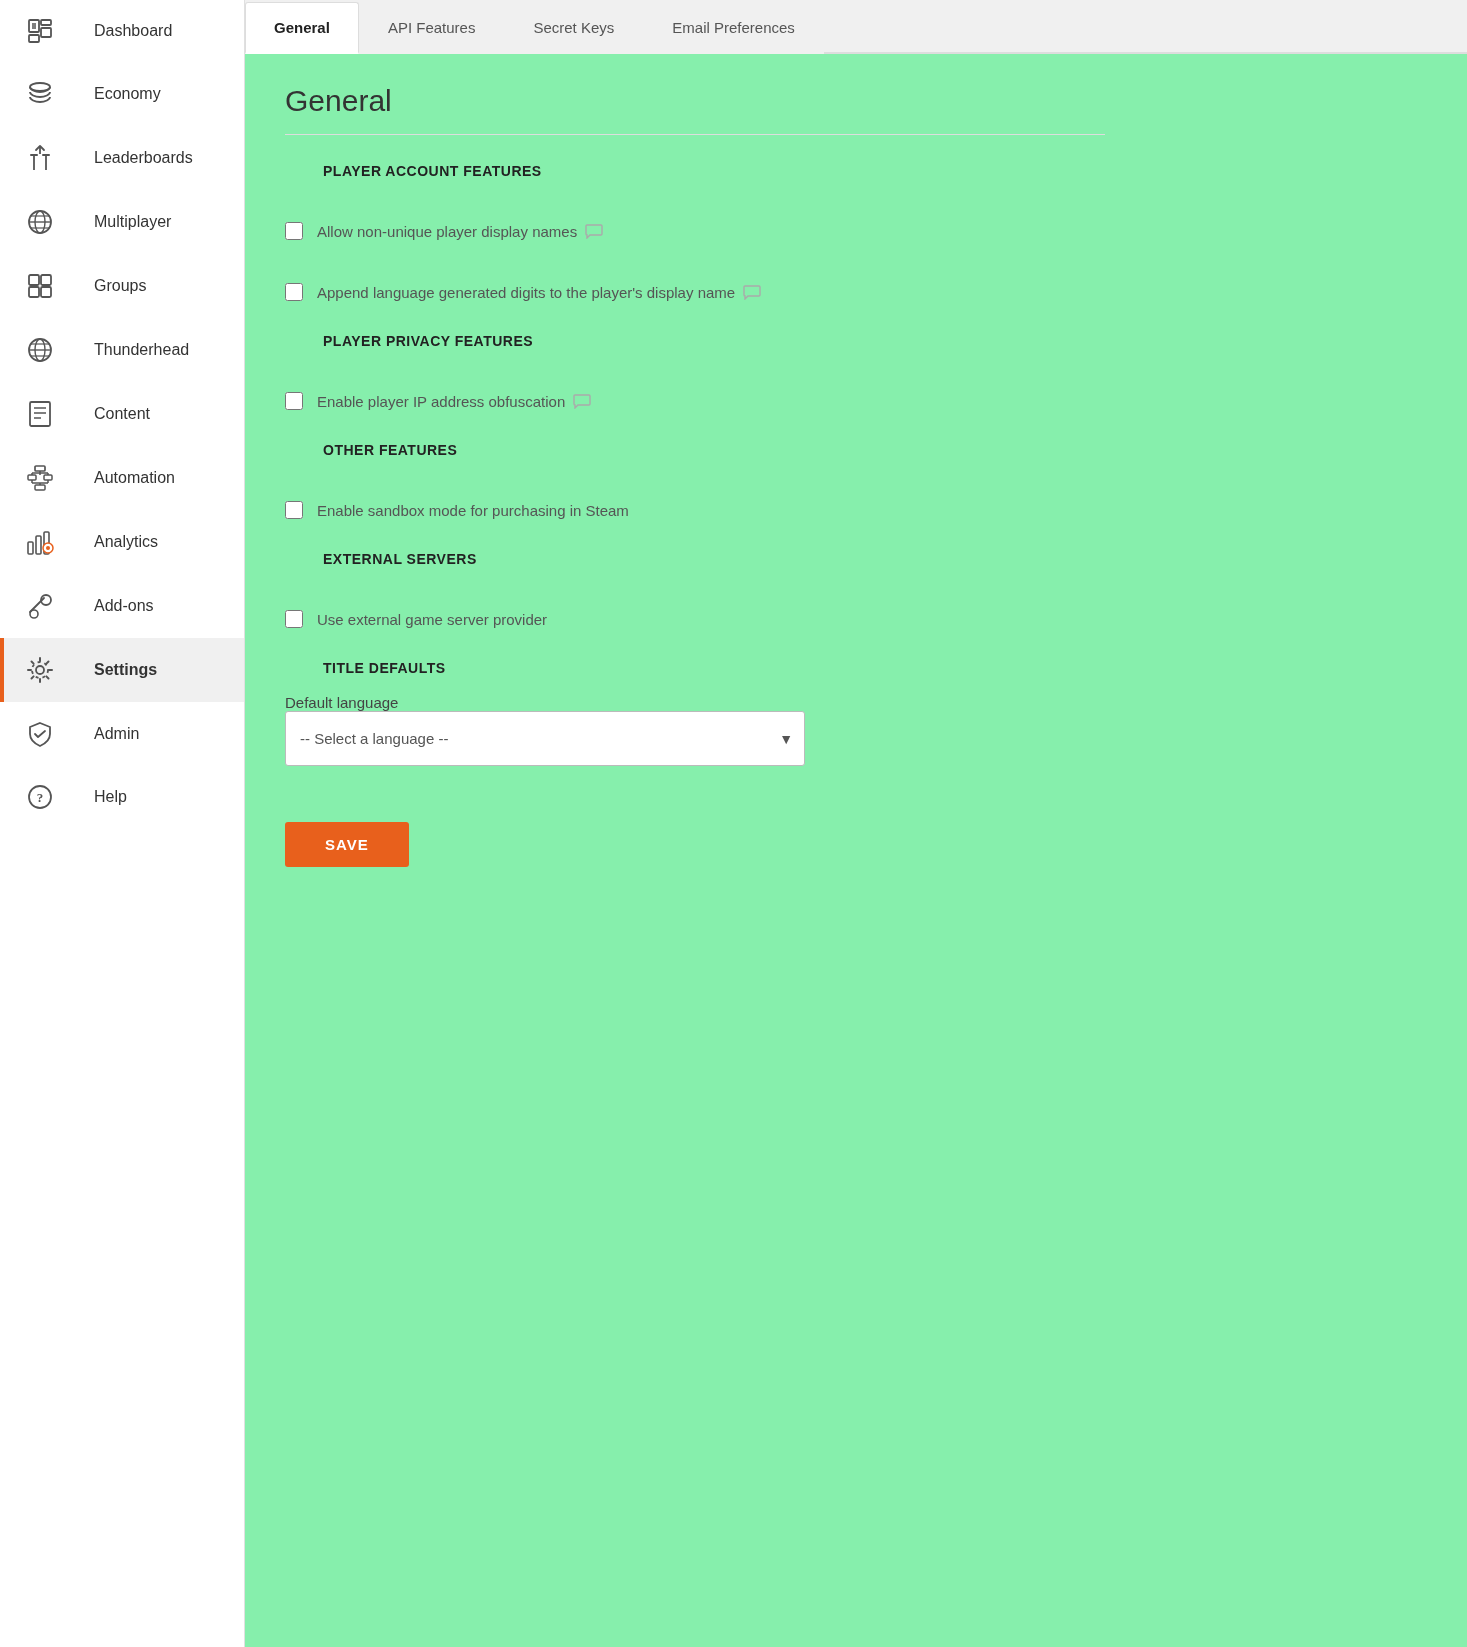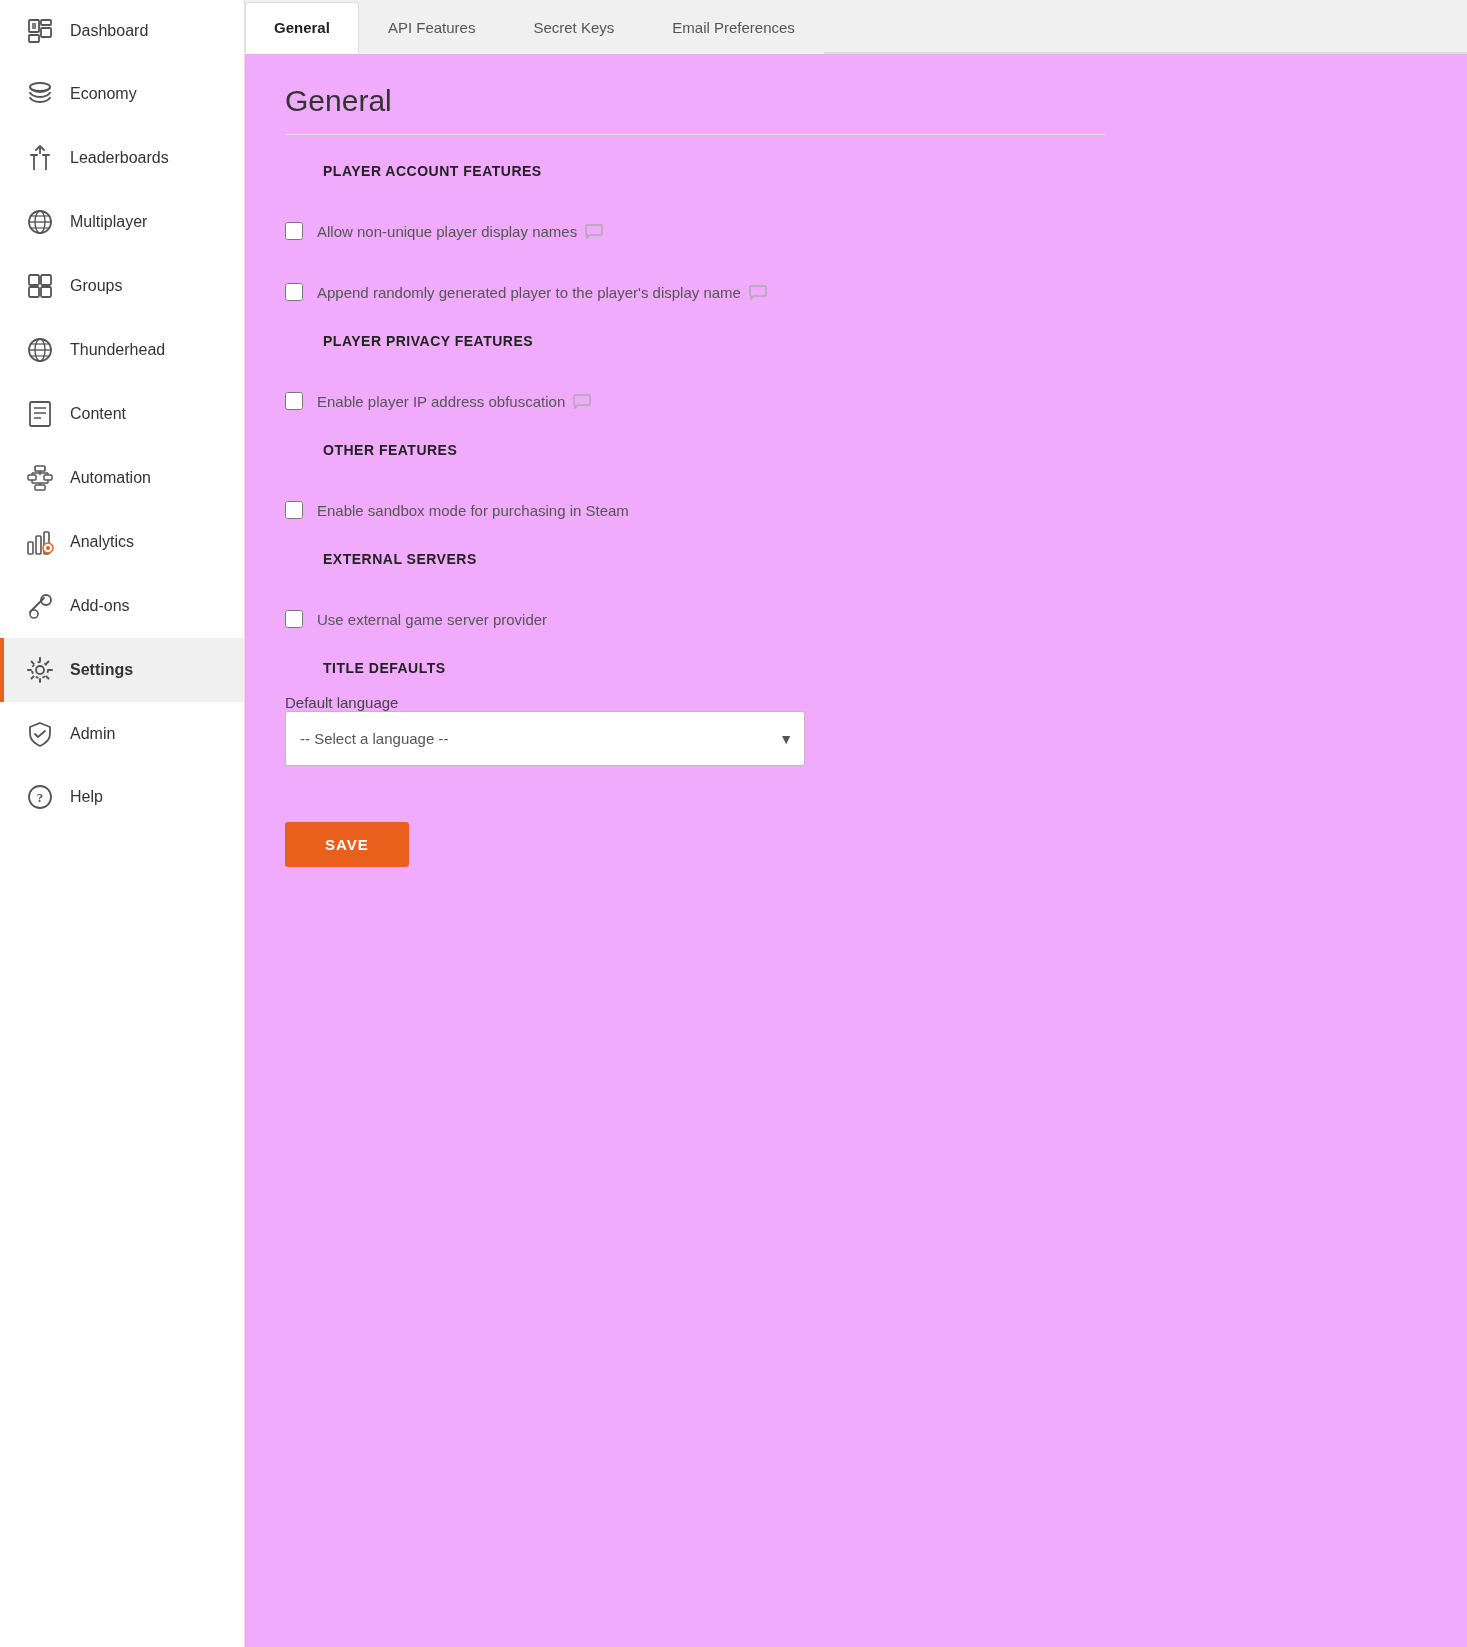--- a/index.html
+++ b/index.html
@@ -16,20 +16,21 @@
       overflow-y: auto;
     }
     .sidebar-item {
       display: flex;
       align-items: center;
       padding: 18px 20px;
       cursor: pointer;
       color: #333;
       border-left: 4px solid transparent;
       transition: background 0.15s;
+      gap: 24px;
     }
     .sidebar-item.active {
       background: #f0f0f0;
       border-left: 4px solid #e8601c;
       font-weight: 600;
     }
     .sidebar-icon {
       width: 32px;
       min-width: 32px;
       margin-right: 14px;
@@ -39,21 +40,21 @@
       color: #555;
     }
     .sidebar-label { font-size: 16px; color: #333; }
 
     
     .main {
       flex: 1;
       display: flex;
       flex-direction: column;
       overflow-y: auto;
-      background: #f0abfc;
+      background: #86efac;
     }
 
     
     .tabs {
       display: flex;
       border-bottom: 2px solid #ddd;
       background: #f0f0f0;
       padding-top: 2px;
     }
     .tab {
@@ -371,21 +372,21 @@
         <input type="checkbox" style="">
         <span>Allow non-unique player display names</span>
         <span class="comment-icon">
           <svg width="18" height="16" viewBox="0 0 18 16" fill="none">
             <path d="M2 2 H16 A1 1 0 0 1 17 3 V11 A1 1 0 0 1 16 12 H5 L2 15 V12 H2 A1 1 0 0 1 1 11 V3 A1 1 0 0 1 2 2 Z" stroke="#aaa" stroke-width="1.4" fill="none"></path>
           </svg>
         </span>
       </div>
       <div class="checkbox-row">
         <input type="checkbox" style="">
-        <span>Append randomly generated player to the player's display name</span>
+        <span>Append language generated digits to the player's display name</span>
         <span class="comment-icon">
           <svg width="18" height="16" viewBox="0 0 18 16" fill="none">
             <path d="M2 2 H16 A1 1 0 0 1 17 3 V11 A1 1 0 0 1 16 12 H5 L2 15 V12 H2 A1 1 0 0 1 1 11 V3 A1 1 0 0 1 2 2 Z" stroke="#aaa" stroke-width="1.4" fill="none"></path>
           </svg>
         </span>
       </div>
     </div>
 
     
     <div class="section">

